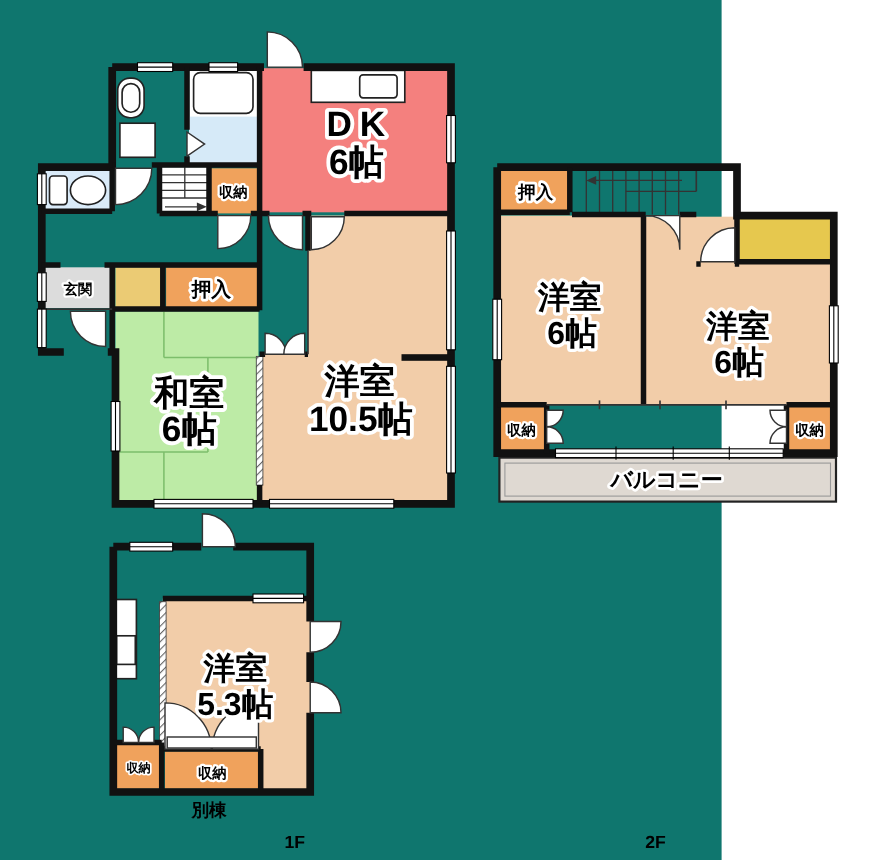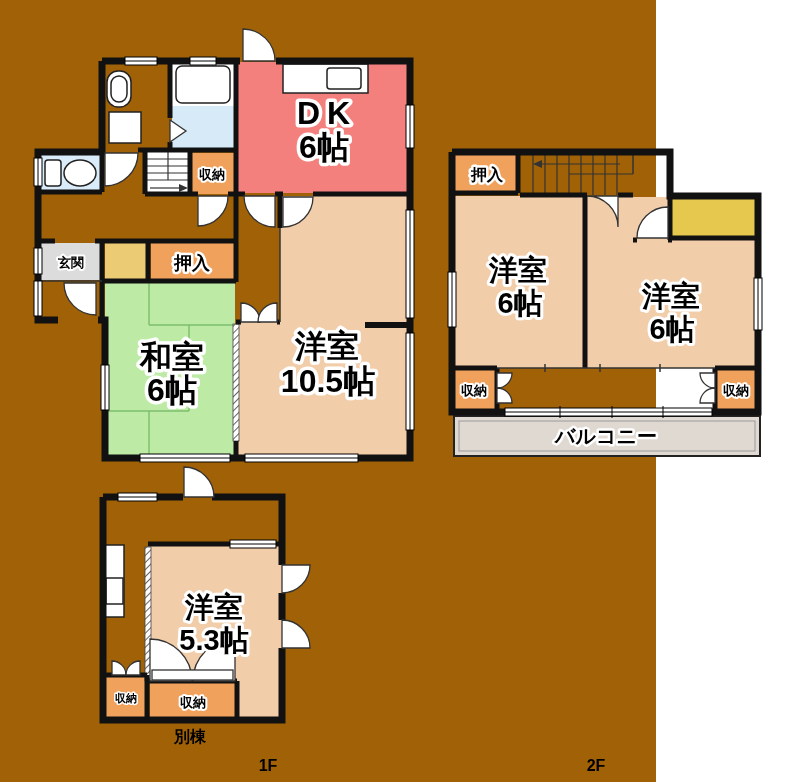--- a/index.html
+++ b/index.html
@@ -1,16 +1,16 @@
 <!DOCTYPE html>
 <html><head>
 <meta charset="utf-8">
 <style>
   html,body{margin:0;padding:0;background:#fff;}
-  .page{width:656px;height:782px;position:relative;background:#a16207;}
+  .page{width:656px;height:782px;position:relative;background:#0f766e;}
   svg{display:block;}
   text{font-family:"Liberation Sans","DejaVu Sans",sans-serif;font-weight:bold;fill:#000;
        text-anchor:middle;paint-order:stroke;stroke:#fff;stroke-linejoin:round;}
   .t-xl{font-size:32px;stroke-width:7px;}
   .t-lg{font-size:29px;stroke-width:6px;}
   .t-md{font-size:18px;stroke-width:5px;}
   .t-md2{font-size:16px;stroke-width:5px;}
   .t-sm{font-size:13px;stroke-width:4px;}
   .t-xs{font-size:11px;stroke-width:3px;}
   .t-bal{font-size:20px;stroke-width:5px;}

